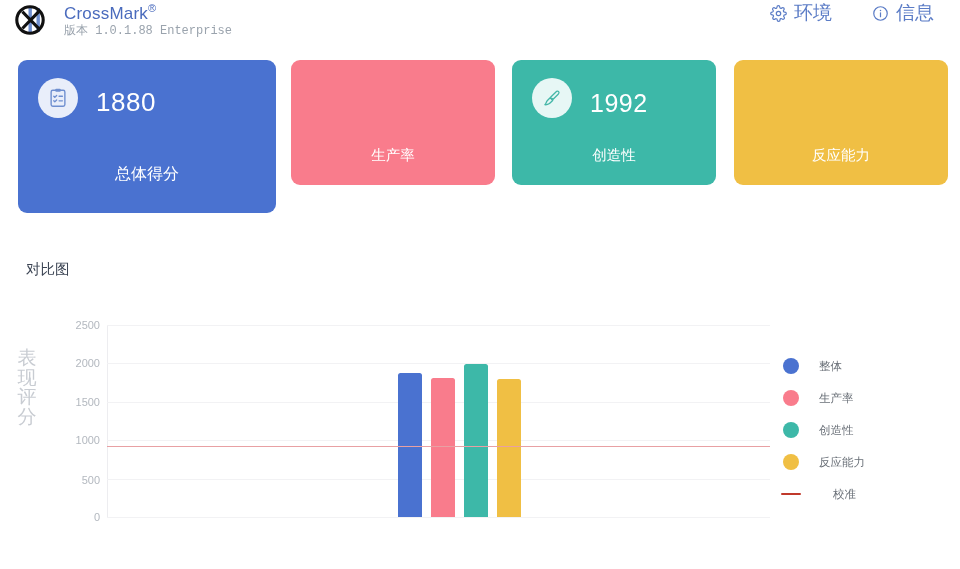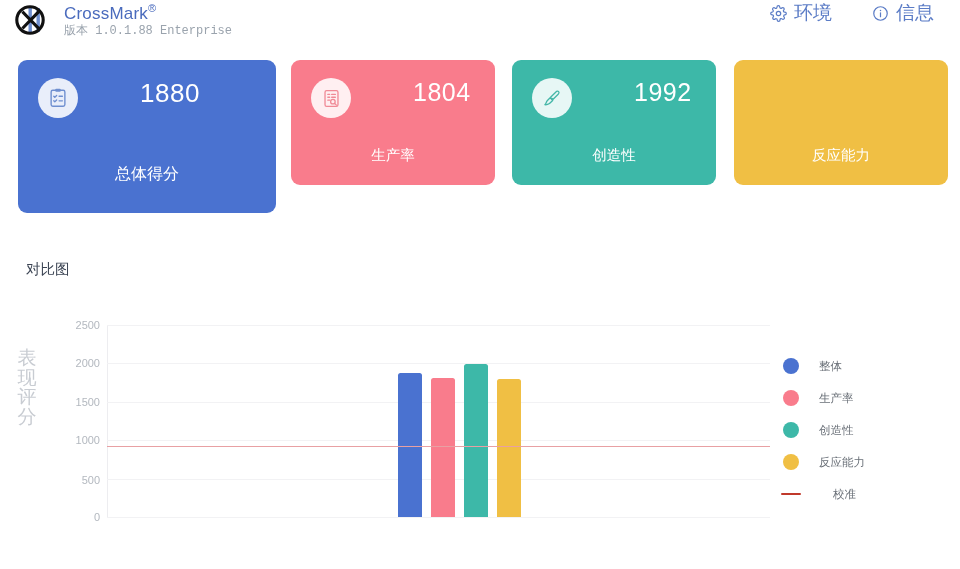--- a/index.html
+++ b/index.html
@@ -33,21 +33,21 @@
     display: flex; align-items: center; gap: 7px;
     color: #5b7cc6; font-size: 19px; cursor: pointer; user-select: none;
   }
   .hdr-btn svg { display: block; }
 
   
   .cards { position: absolute; left: 18px; top: 60px; width: 930px; height: 160px; }
   .card {
     position: absolute; border-radius: 9px; color: #ffffff;
   }
-  .card-top { position: absolute; left: 20px; top: 18px; display: flex; align-items: flex-start; gap: 44px; }
+  .card-top { position: absolute; left: 20px; top: 18px; display: flex; align-items: flex-end; }
   .card-badge {
     width: 40px; height: 40px; border-radius: 50%;
     background: rgba(255,255,255,0.88);
     display: flex; align-items: center; justify-content: center;
     flex: 0 0 40px;
   }
   .card-value {
     margin-left: 18px; font-size: 25px; font-weight: 400; letter-spacing: .5px;
     color: #ffffff; white-space: nowrap;
   }
@@ -185,32 +185,20 @@
             <path d="M7.4 10.2l1.1 1.1 2-2.1M7.4 15.1l1.1 1.1 2-2.1" stroke-linecap="round" stroke-linejoin="round"></path>
             <path d="M13.2 10.1h3.6M13.2 15.1h3.6" stroke-linecap="round"></path>
           </svg>
         </div>
         <div class="card-value">1880</div>
       </div>
       <div class="card-label">总体得分</div>
     </div>
 
     <div class="card card-1" style="background: rgb(249, 124, 140);">
-      <div class="card-top">
-        <div class="card-badge">
-          <svg width="21" height="21" viewBox="0 0 24 24" fill="none" stroke="#f08a96" stroke-width="1.5">
-            <rect x="4.6" y="3" width="14.8" height="18" rx="1.8"></rect>
-            <path d="M7.8 7.3h2.1M7.8 10.6h2.1M7.8 13.9h2.1" stroke-linecap="round"></path>
-            <path d="M12.2 7.3h4.2M12.2 10.6h4.2" stroke-linecap="round"></path>
-            <circle cx="13.6" cy="15.6" r="2.6"></circle>
-            <path d="M15.6 17.6l2 2" stroke-linecap="round"></path>
-          </svg>
-        </div>
-        <div class="card-value">1804</div>
-      </div>
       <div class="card-label">生产率</div>
     </div>
 
     <div class="card card-2" style="background: rgb(61, 184, 168);">
       <div class="card-top">
         <div class="card-badge">
           <svg width="21" height="21" viewBox="0 0 24 24" fill="none" stroke="#45b7a8" stroke-width="1.5">
             <path d="M18.9 4.1c-.9-.9-2-.6-3 .4l-6.1 6.1 2.6 2.6 6.1-6.1c1-1 1.3-2.1.4-3z" stroke-linejoin="round"></path>
             <path d="M9.3 11.1l-3.1 3.1c-.9.9-1.2 2-1.6 3.1-.3.8-.8 1.3-1.3 1.8.8.2 2 .1 3-.3 1.1-.4 2.1-.8 2.9-1.6l3-3z" stroke-linejoin="round"></path>
           </svg>

